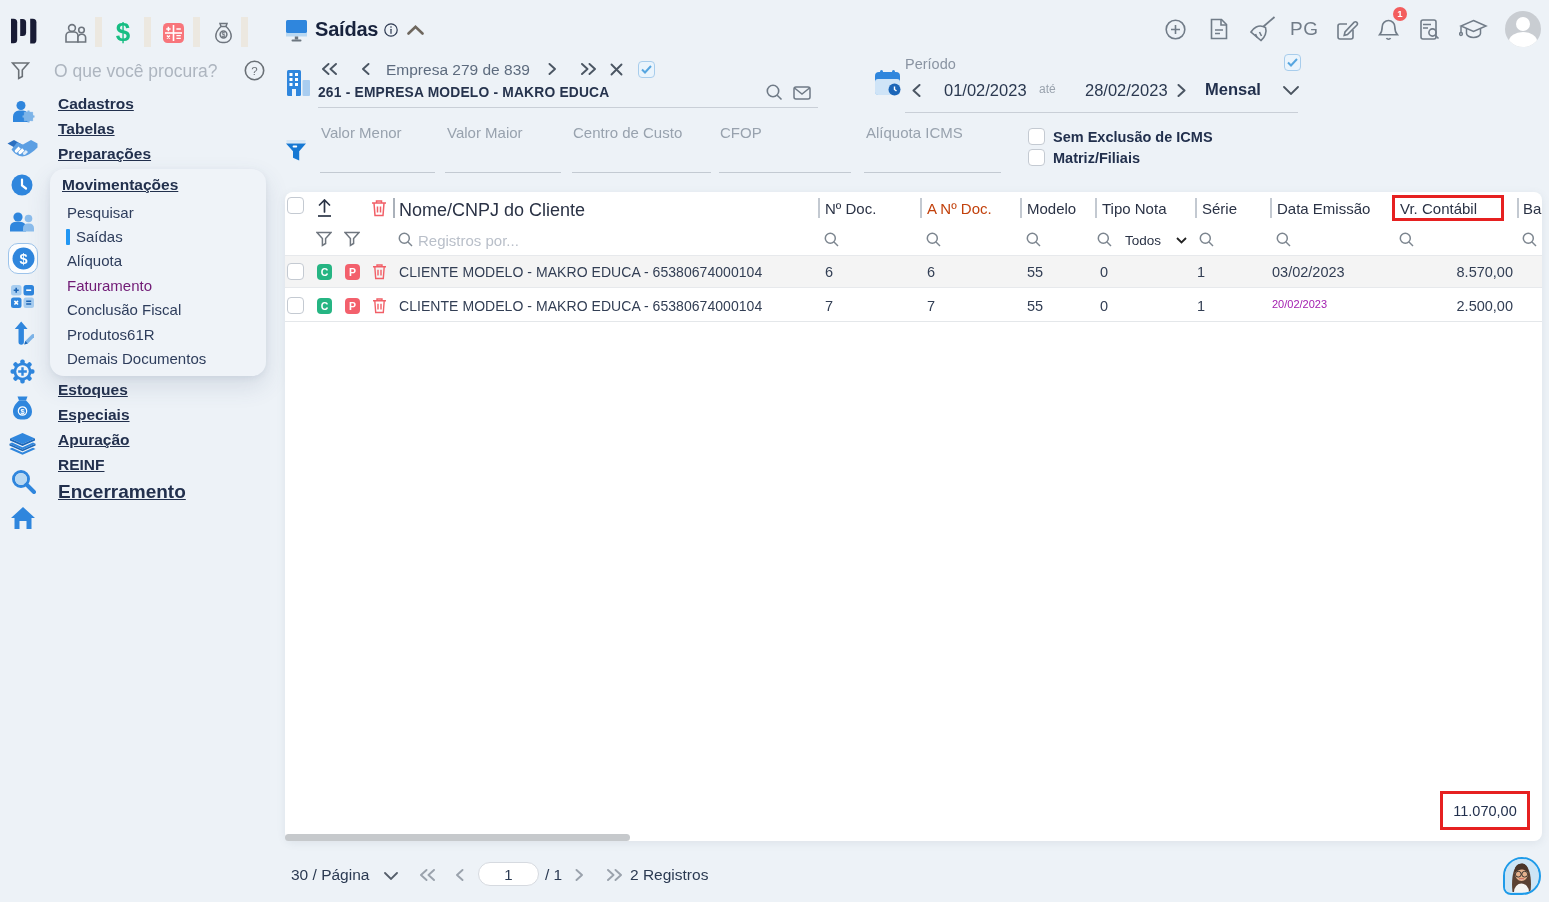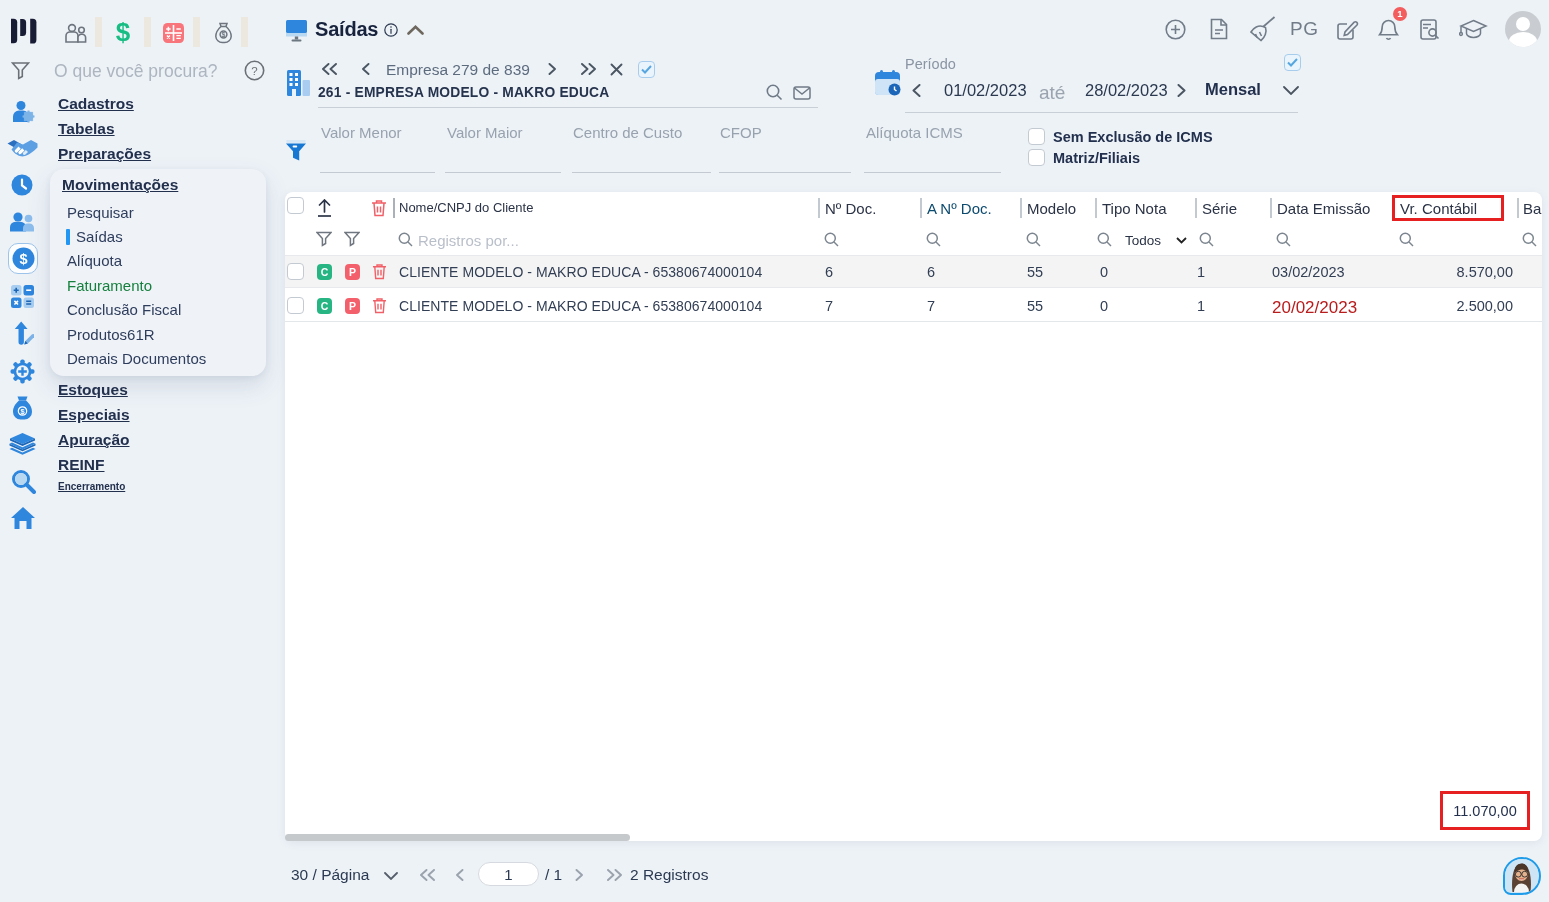--- a/index.html
+++ b/index.html
@@ -152,30 +152,30 @@
 <div class="abs navy" style="left:58px;top:120px;font-size:15.5px;font-weight:bold">Tabelas</div>
 <div class="abs navy" style="left:58px;top:145px;font-size:15.5px;font-weight:bold">Preparações</div>
 
 
 <div class="abs" style="left:50px;top:169px;width:216px;height:207px;background:#eff3f8;border-radius:14px;box-shadow:0 10px 24px rgba(60,80,110,0.14), 0 2px 6px rgba(60,80,110,0.08)"></div>
 <div class="abs navy" style="left:62px;top:176px;font-size:15.5px;font-weight:bold">Movimentações</div>
 <div class="abs" style="left:67px;top:204px;font-size:15px;color:#2e3d5c">Pesquisar</div>
 <div class="abs" style="left:66px;top:229px;width:4px;height:16px;background:#2196f3;border-radius:1px"></div>
 <div class="abs" style="left:76px;top:228px;font-size:15px;color:#2e3d5c">Saídas</div>
 <div class="abs" style="left:67px;top:252px;font-size:15px;color:#2e3d5c">Alíquota</div>
-<div class="abs" style="left:67px;top:277px;font-size:15px;color:#15803d">Faturamento</div>
+<div class="abs" style="left:67px;top:277px;font-size:15px;color:#701a75">Faturamento</div>
 <div class="abs" style="left:67px;top:301px;font-size:15px;color:#2e3d5c">Conclusão Fiscal</div>
 <div class="abs" style="left:67px;top:326px;font-size:15px;color:#2e3d5c">Produtos61R</div>
 <div class="abs" style="left:67px;top:350px;font-size:15px;color:#2e3d5c">Demais Documentos</div>
 
 <div class="abs navy" style="left:58px;top:381px;font-size:15.5px;font-weight:bold">Estoques</div>
 <div class="abs navy" style="left:58px;top:406px;font-size:15.5px;font-weight:bold">Especiais</div>
 <div class="abs navy" style="left:58px;top:431px;font-size:15.5px;font-weight:bold">Apuração</div>
 <div class="abs navy" style="left:58px;top:456px;font-size:15.5px;font-weight:bold">REINF</div>
-<div class="abs navy" style="left:58px;top:481px;font-size:10px;font-weight:bold">Encerramento</div>
+<div class="abs navy" style="left:58px;top:481px;font-size:19px;font-weight:bold">Encerramento</div>
 
 
 <svg class="abs" style="left:286px;top:20px" width="21" height="22" viewBox="0 0 21 22">
   <rect x="0" y="0" width="21" height="13" rx="1.5" fill="#2f86dd"></rect>
   <rect x="0" y="13" width="21" height="3.5" fill="#b9d8f2"></rect>
   <rect x="8.8" y="16.5" width="3.4" height="3" fill="#6d7780"></rect>
   <rect x="5.5" y="19.5" width="10" height="2" rx="1" fill="#6d7780"></rect>
 </svg>
 <div class="abs" style="left:315px;top:18px;font-size:20px;font-weight:bold;color:#17223c;letter-spacing:-0.2px">Saídas</div>
 <svg class="abs" style="left:384px;top:23px" width="14" height="14" viewBox="0 0 14 14" fill="none" stroke="#2b3850" stroke-width="1.2">
@@ -280,21 +280,21 @@
   <rect x="5" y="0" width="3" height="6" rx="1.5" fill="#2f86dd"></rect>
   <rect x="17" y="0" width="3" height="6" rx="1.5" fill="#2f86dd"></rect>
   <circle cx="19.5" cy="19.5" r="6" fill="#1b66b8"></circle>
   <path d="M19.5,16.5 v3 l2,1.5" stroke="#fff" stroke-width="1.4" fill="none"></path>
 </svg>
 <div class="abs" style="left:905px;top:56px;font-size:14.5px;color:#8a94a2">Período</div>
 <svg class="abs" style="left:912px;top:84px" width="9" height="13" viewBox="0 0 9 13" fill="none" stroke="#4b5663" stroke-width="2" stroke-linecap="round" stroke-linejoin="round">
     <path d="M7.5,1 L1.5,6.5 L7.5,12"></path>
   </svg>
 <div class="abs" style="left:944px;top:81px;font-size:16.5px;color:#2b3950">01/02/2023</div>
-<div class="abs" style="left:1039px;top:82px;font-size:19px;color:#9aa3ae">até</div>
+<div class="abs" style="left:1039px;top:82px;font-size:12px;color:#9aa3ae">até</div>
 <div class="abs" style="left:1085px;top:81px;font-size:16.5px;color:#2b3950">28/02/2023</div>
 <svg class="abs" style="left:1177px;top:84px" width="9" height="13" viewBox="0 0 9 13" fill="none" stroke="#4b5663" stroke-width="2" stroke-linecap="round" stroke-linejoin="round">
     <path d="M1.5,1 L7.5,6.5 L1.5,12"></path>
   </svg>
 <div class="abs" style="left:1205px;top:80px;font-size:16.5px;color:#22304d;font-weight:bold">Mensal</div>
 <svg class="abs" style="left:1283px;top:86px" width="16" height="9" viewBox="0 0 16 9" fill="none" stroke="#4a545f" stroke-width="1.8" stroke-linecap="round">
     <path d="M1,1 L8,8 15,1"></path>
   </svg>
 <div class="cb cb-on" style="left:1284px;top:54px"></div>
 <svg class="abs" style="left:1287px;top:58px" width="11" height="9" viewBox="0 0 11 9" fill="none" stroke="#57a6e0" stroke-width="2">
@@ -330,26 +330,26 @@
 <div class="cb" style="left:287px;top:197px"></div>
 <svg class="abs" style="left:316px;top:199px" width="17" height="18" viewBox="0 0 17 18" fill="none" stroke="#2b3446" stroke-width="1.7">
   <path d="M8.5,13 V1.5 M3.5,6 L8.5,1 13.5,6" stroke-linecap="round"></path>
   <path d="M2,17 h13"></path>
 </svg>
 <svg class="abs" style="left:371px;top:199px" width="16" height="18" viewBox="0 0 16 18" fill="none" stroke="#f15f67" stroke-width="1.5">
   <path d="M1,4 h14 M5.5,4 V2 h5 v2 M3,4 l1,12.5 h8 L13,4"></path>
   <path d="M6.5,7.5 v6 M9.5,7.5 v6"></path>
 </svg>
 <div class="sep-v" style="left:393px;top:198px;height:20px"></div>
-<div class="abs" style="left:399px;top:200px;font-size:13px;color:#2a3245">Nome/CNPJ do Cliente</div>
+<div class="abs" style="left:399px;top:200px;font-size:18px;color:#2a3245">Nome/CNPJ do Cliente</div>
 
 <div class="sep-v" style="left:818px;top:198px;height:20px;background:#c3c9d1"></div>
 <div class="abs" style="left:825px;top:200px;font-size:15px;color:#2a3245">Nº Doc.</div>
 <div class="sep-v" style="left:920px;top:198px;height:20px;background:#c3c9d1"></div>
-<div class="abs" style="left:927px;top:200px;font-size:15px;color:#0c4a6e">A Nº Doc.</div>
+<div class="abs" style="left:927px;top:200px;font-size:15px;color:#c2410c">A Nº Doc.</div>
 <div class="sep-v" style="left:1020px;top:198px;height:20px;background:#c3c9d1"></div>
 <div class="abs" style="left:1027px;top:200px;font-size:15px;color:#2a3245">Modelo</div>
 <div class="sep-v" style="left:1095px;top:198px;height:20px;background:#c3c9d1"></div>
 <div class="abs" style="left:1102px;top:200px;font-size:15px;color:#2a3245">Tipo Nota</div>
 <div class="sep-v" style="left:1195px;top:198px;height:20px;background:#c3c9d1"></div>
 <div class="abs" style="left:1202px;top:200px;font-size:15px;color:#2a3245">Série</div>
 <div class="sep-v" style="left:1270px;top:198px;height:20px;background:#c3c9d1"></div>
 <div class="abs" style="left:1277px;top:200px;font-size:15px;color:#2a3245">Data Emissão</div>
 <div class="abs" style="left:1392px;top:195px;width:112px;height:26px;border:3px solid #e62020"></div>
 <div class="abs" style="left:1400px;top:200px;font-size:15px;color:#2a3245">Vr. Contábil</div>
@@ -433,21 +433,21 @@
 <svg class="abs" style="left:372px;top:297px" width="15" height="17" viewBox="0 0 15 17" fill="none" stroke="#f15f67" stroke-width="1.4">
   <path d="M1,3.8 h13 M5,3.8 V2 h5 v1.8 M2.8,3.8 l0.9,11.7 h7.6 L12.2,3.8"></path>
   <path d="M6,6.8 v5.6 M9,6.8 v5.6"></path>
 </svg>
 <div class="abs" style="left:399px;top:298px;font-size:14px;color:#323e54;letter-spacing:0.05px">CLIENTE MODELO - MAKRO EDUCA - 65380674000104</div>
 <div class="abs" style="left:825px;top:298px;font-size:14.5px;color:#323e54">7</div>
 <div class="abs" style="left:927px;top:298px;font-size:14.5px;color:#323e54">7</div>
 <div class="abs" style="left:1027px;top:298px;font-size:14.5px;color:#323e54">55</div>
 <div class="abs" style="left:1100px;top:298px;font-size:14.5px;color:#323e54">0</div>
 <div class="abs" style="left:1197px;top:298px;font-size:14.5px;color:#323e54">1</div>
-<div class="abs" style="left:1272px;top:298px;font-size:17px;color:#b91c1c">20/02/2023</div>
+<div class="abs" style="left:1272px;top:298px;font-size:11px;color:#a21caf">20/02/2023</div>
 <div class="abs" style="left:1400px;top:298px;width:113px;font-size:14.5px;color:#323e54;text-align:right">2.500,00</div>
 
 
 <div class="abs" style="left:1440px;top:791px;width:90px;height:39px;border:3px solid #e62020;background:#fff"></div>
 <div class="abs" style="left:1443px;top:803px;width:84px;font-size:14.5px;color:#22304d;text-align:center">11.070,00</div>
 
 
 <div class="abs" style="left:285px;top:834px;width:345px;height:7px;border-radius:4px;background:#c6c9cc"></div>
 
 

